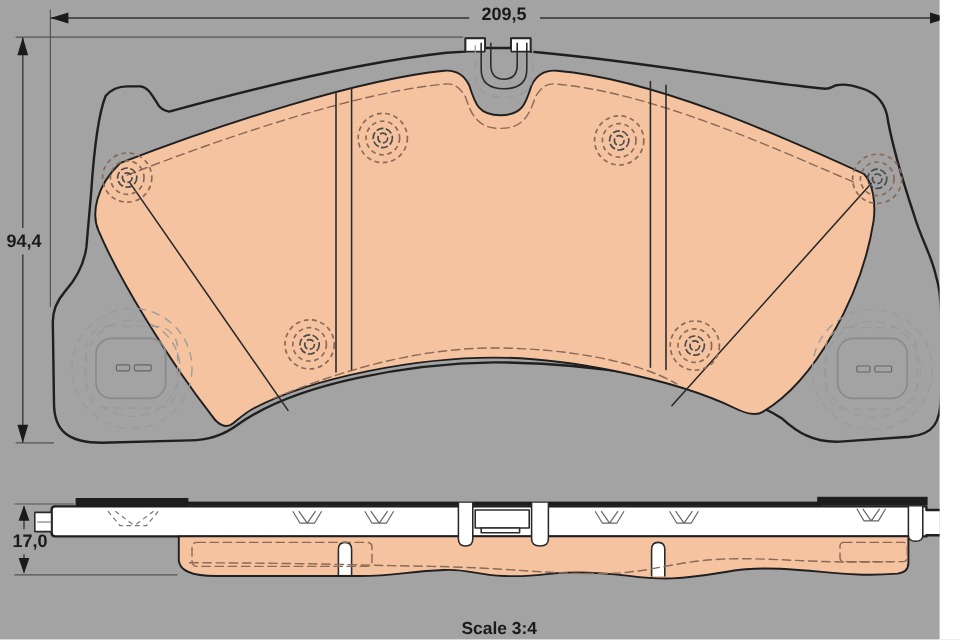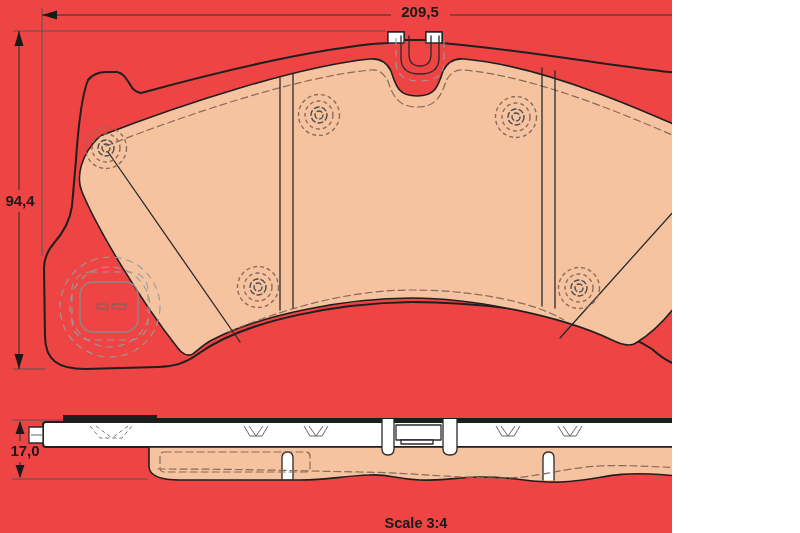--- a/index.html
+++ b/index.html
@@ -1,16 +1,16 @@
 <!DOCTYPE html>
 <html><head>
 <meta charset="utf-8">
 <style>
   html,body{margin:0;padding:0;background:#fff;}
-  .stage{width:672px;height:533px;position:relative;background:#ef4444;overflow:hidden;}
+  .stage{width:783px;height:533px;position:relative;background:#a3a3a3;overflow:hidden;}
   svg{display:block;}
   .outline{fill:none;stroke:#1f1f1f;stroke-width:2;stroke-linejoin:round;stroke-linecap:round;}
   .thin{fill:none;stroke:#2a2a2a;stroke-width:1.3;stroke-linejoin:round;stroke-linecap:round;}
   .hidden-d{fill:none;stroke:#8a6a58;stroke-width:1.2;stroke-dasharray:7 4;stroke-linecap:round;}
   .ringd{fill:none;stroke:#8a6a58;stroke-width:1.4;stroke-dasharray:4 3;}
   .rings{fill:none;stroke:#4a4a4a;stroke-width:1.4;stroke-dasharray:6 2;}
   .lugd{fill:none;stroke:#9a9a9a;stroke-width:1.1;stroke-dasharray:7 5;}
   .lugs{fill:none;stroke:#8a8a8a;stroke-width:1.4;}
   .dim{stroke:#333;stroke-width:1.1;fill:none;}
   .ext{stroke:#555;stroke-width:1;fill:none;}

